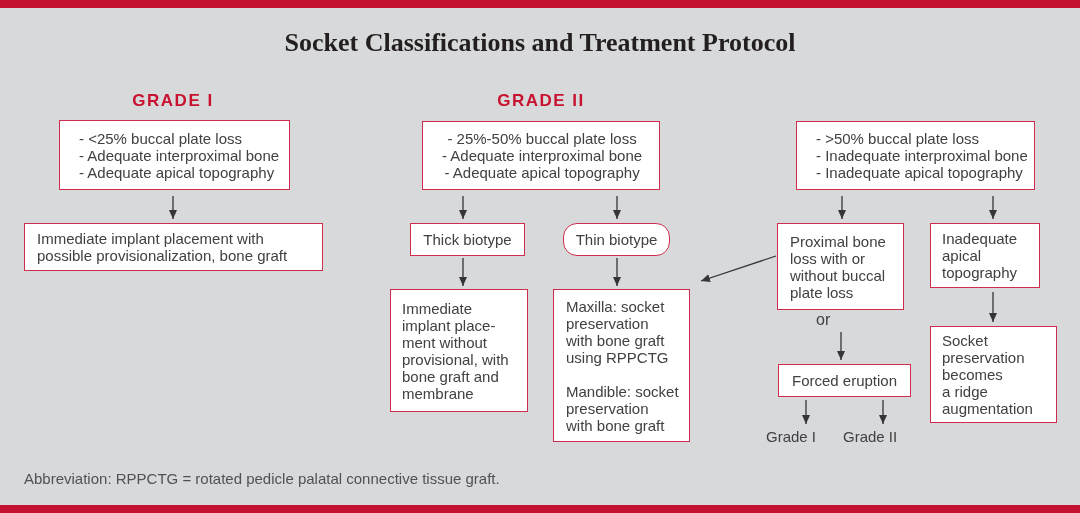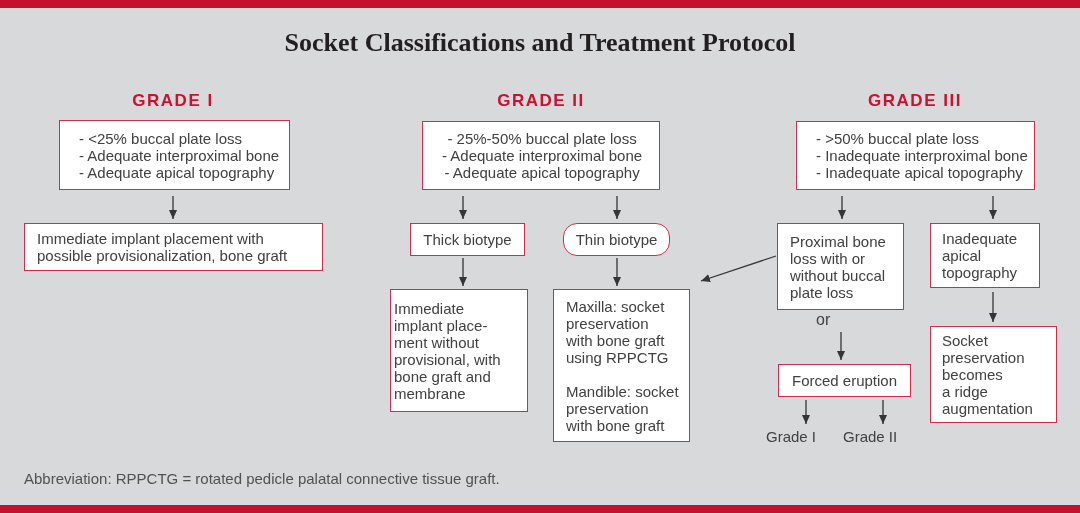--- a/index.html
+++ b/index.html
@@ -82,33 +82,32 @@
 
 <div class="canvas">
 
   <div class="redbar top"></div>
   <div class="redbar bottom"></div>
 
   <div class="title">Socket Classifications and Treatment Protocol</div>
 
   <div class="grade-header" style="left:63px;">GRADE I</div>
   <div class="grade-header" style="left:431px;">GRADE II</div>
-  <div class="grade-header" style="left:805px;">GRADE III</div>
 
   <div class="box" style="left:59px; top:120px; width:231px; height:70px; padding-left:19px; padding-right:4px;">- &lt;25% buccal plate loss
 - Adequate interproximal bone
 - Adequate apical topography</div>
   <div class="box" style="left:24px; top:223px; width:299px; height:48px; padding-left:12px; padding-right:6px;">Immediate implant placement with possible provisionalization, bone graft</div>
 
   <div class="box" style="left:422px; top:121px; width:238px; height:69px; padding-left:19px; padding-right:4px;text-align:center;">- 25%-50% buccal plate loss
 - Adequate interproximal bone
 - Adequate apical topography</div>
   <div class="box center" style="left:410px; top:223px; width:115px; height:33px;">Thick biotype</div>
   <div class="box center" style="left:563px; top:223px; width:107px; height:33px;border-radius:14px;">Thin biotype</div>
-  <div class="box" style="left:390px; top:289px; width:138px; height:123px; padding-left:3px; padding-right:4px;">Immediate
+  <div class="box" style="left:390px; top:289px; width:138px; height:123px; padding-left:11px; padding-right:4px;">Immediate
 implant place-
 ment without
 provisional, with
 bone graft and
 membrane</div>
   <div class="box" style="left:553px; top:289px; width:137px; height:153px; padding-left:12px; padding-right:4px;">Maxilla: socket
 preservation
 with bone graft
 using RPPCTG
 

